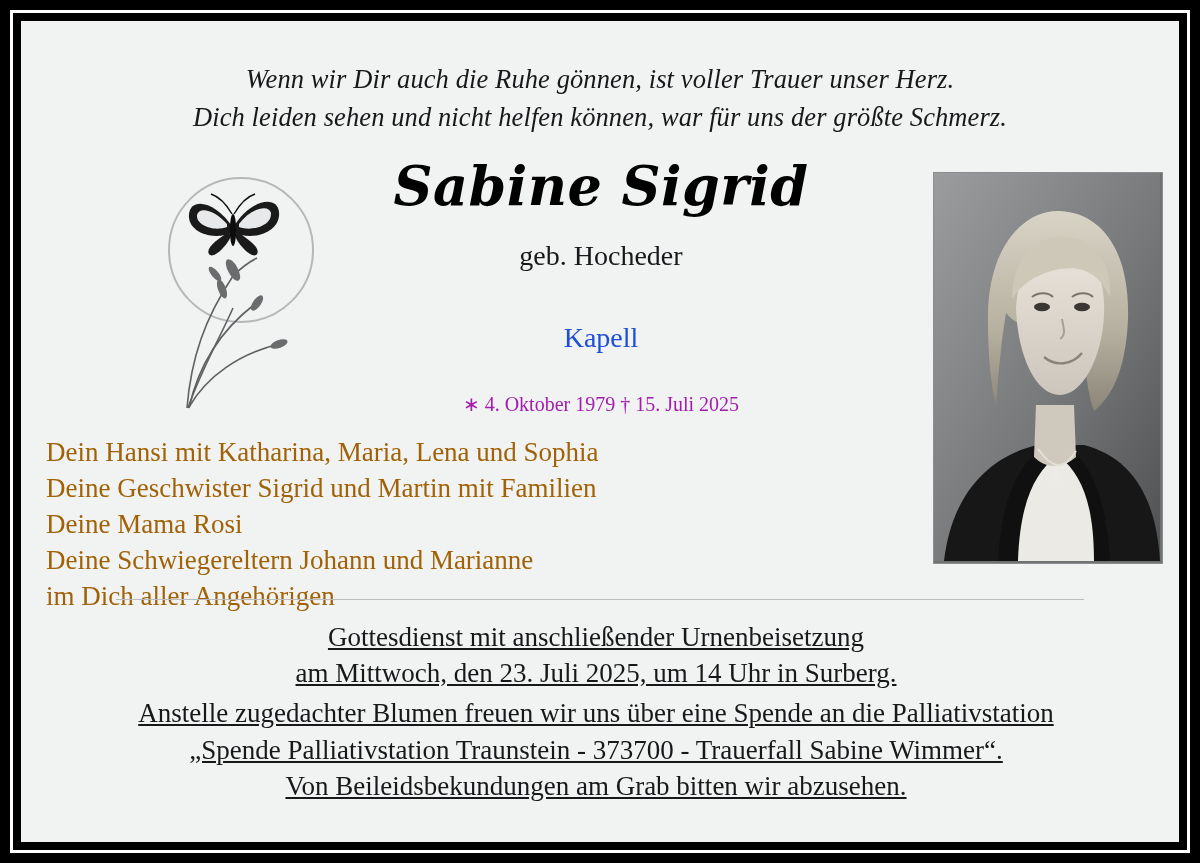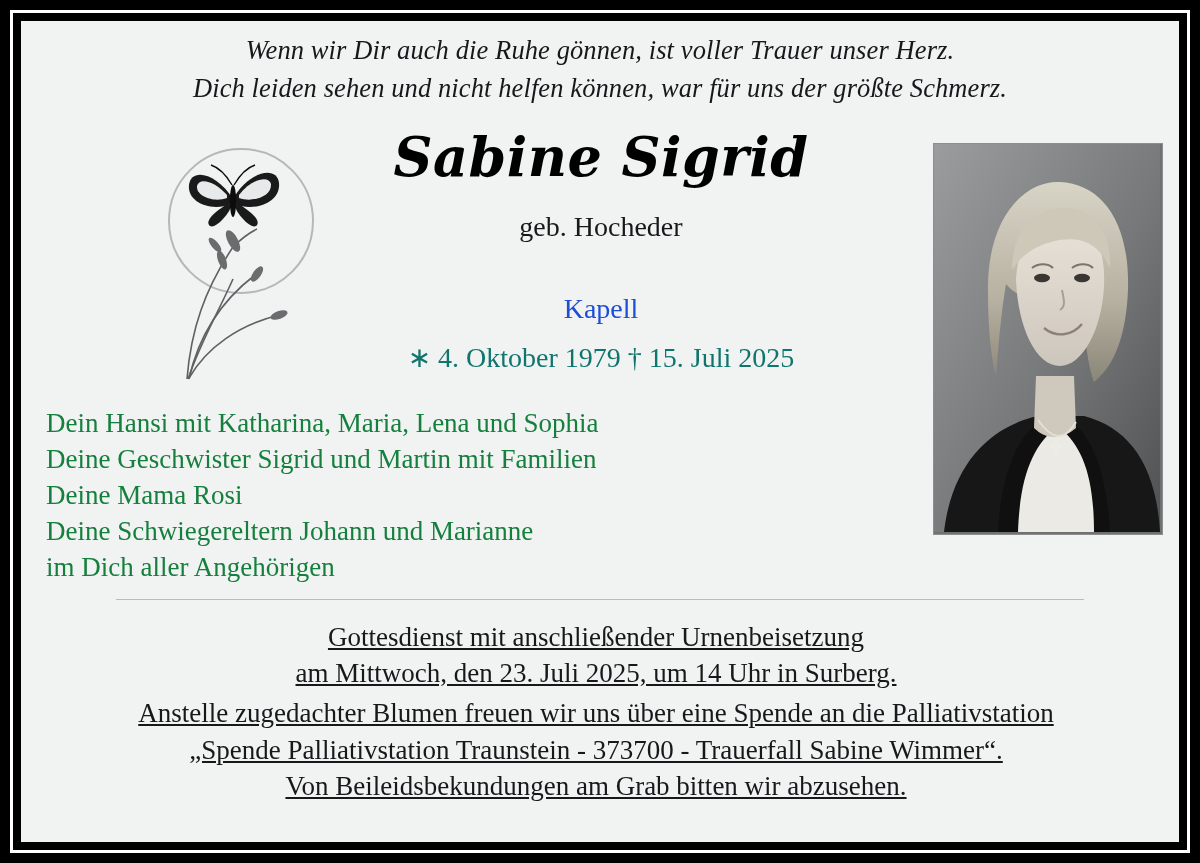--- a/index.html
+++ b/index.html
@@ -36,21 +36,21 @@
     background: #f1f2f2;
     box-sizing: border-box;
     padding: 0;
   }
   .verse {
     text-align: center;
     font-style: italic;
     font-size: 26.5px;
     line-height: 1.42;
     color: #16181a;
-    padding-top: 11px;
+    padding-top: 40px;
     letter-spacing: 0.1px;
   }
   .verse div { white-space: nowrap; }
 
   .mid {
     position: relative;
     margin-top: 14px;
     height: 455px;
   }
 
@@ -86,23 +86,23 @@
     font-size: 28px;
     color: #16181a;
     margin-top: 25px;
   }
   .place {
     font-size: 28px;
     color: #1d4ed8;
     margin-top: 50px;
   }
   .dates {
-    font-size: 28px;
-    color: #0f766e;
-    margin-top: 16px;
+    font-size: 20px;
+    color: #a21caf;
+    margin-top: 38px;
     white-space: nowrap;
   }
 
   
   .portrait {
     position: absolute;
     right: 16px;
     top: 22px;
     width: 228px;
     height: 390px;
@@ -112,21 +112,21 @@
   }
   .portrait svg { display: block; }
 
   
   .family {
     position: absolute;
     left: 25px;
     top: 285px;
     font-size: 27px;
     line-height: 1.33;
-    color: #15803d;
+    color: #a16207;
     text-align: left;
   }
 
   .divider {
     position: absolute;
     left: 95px;
     right: 95px;
     top: 578px;
     border-top: 1px solid #b9bbbd;
   }

